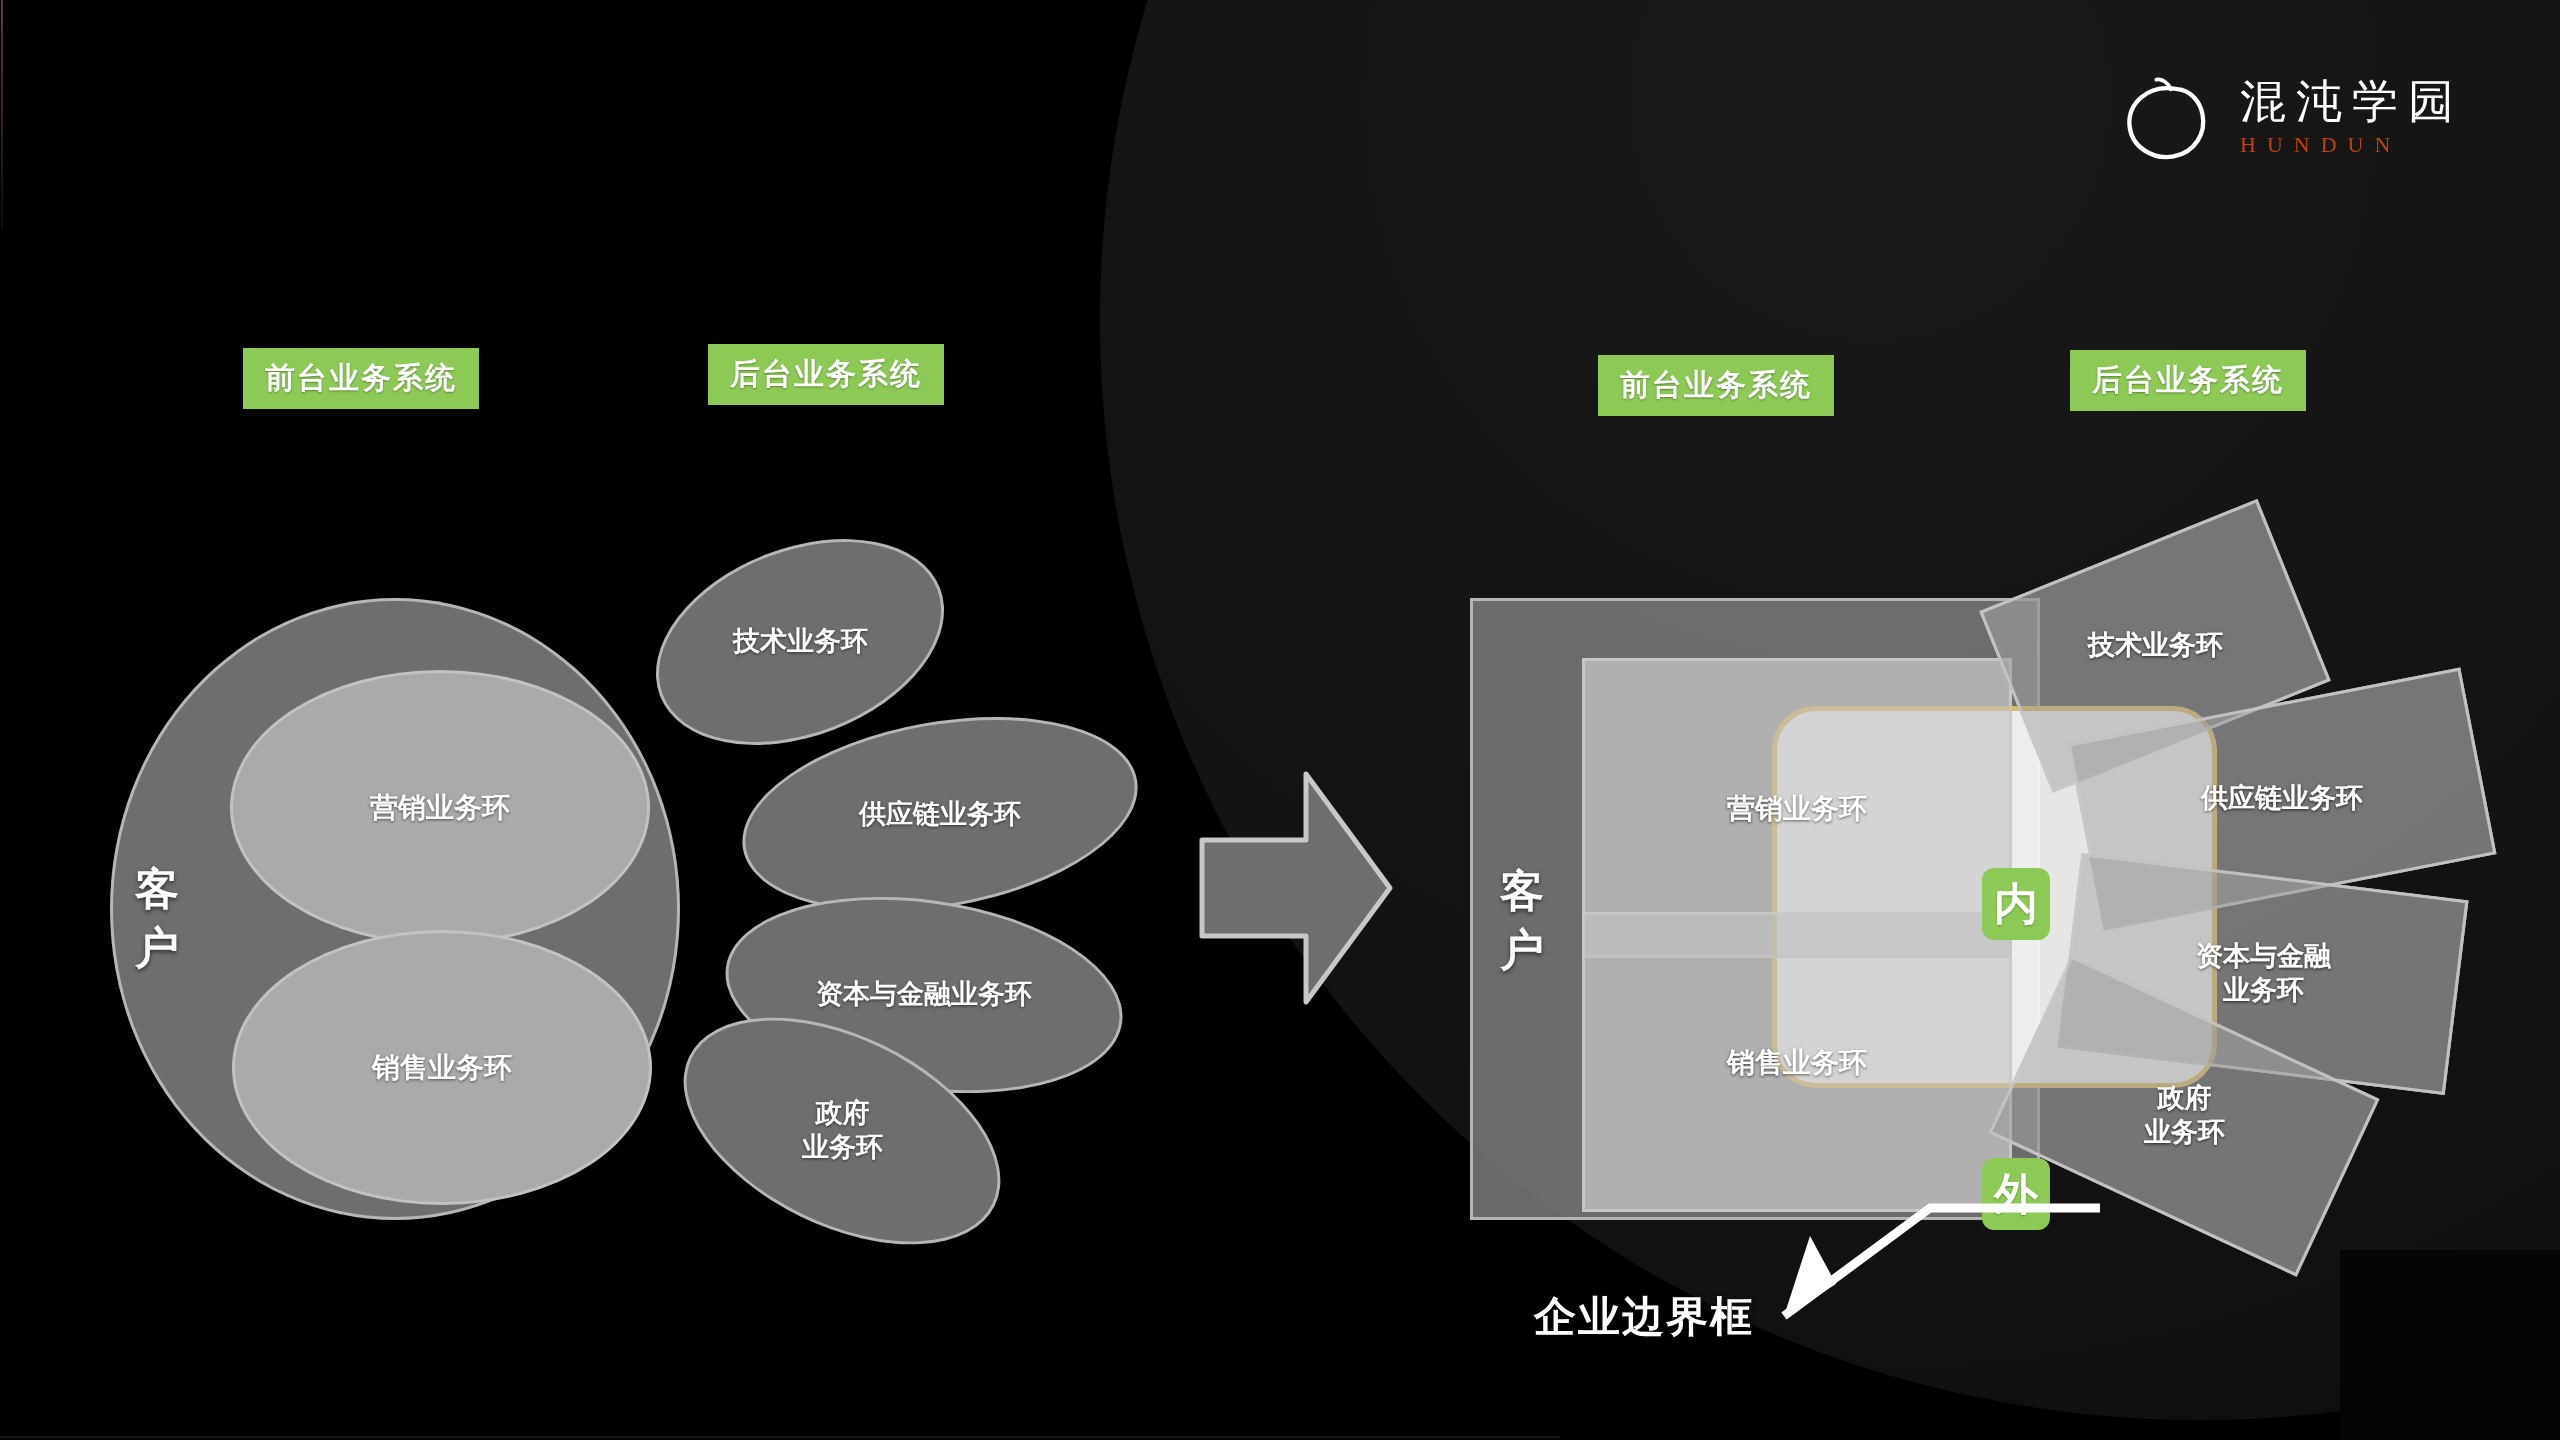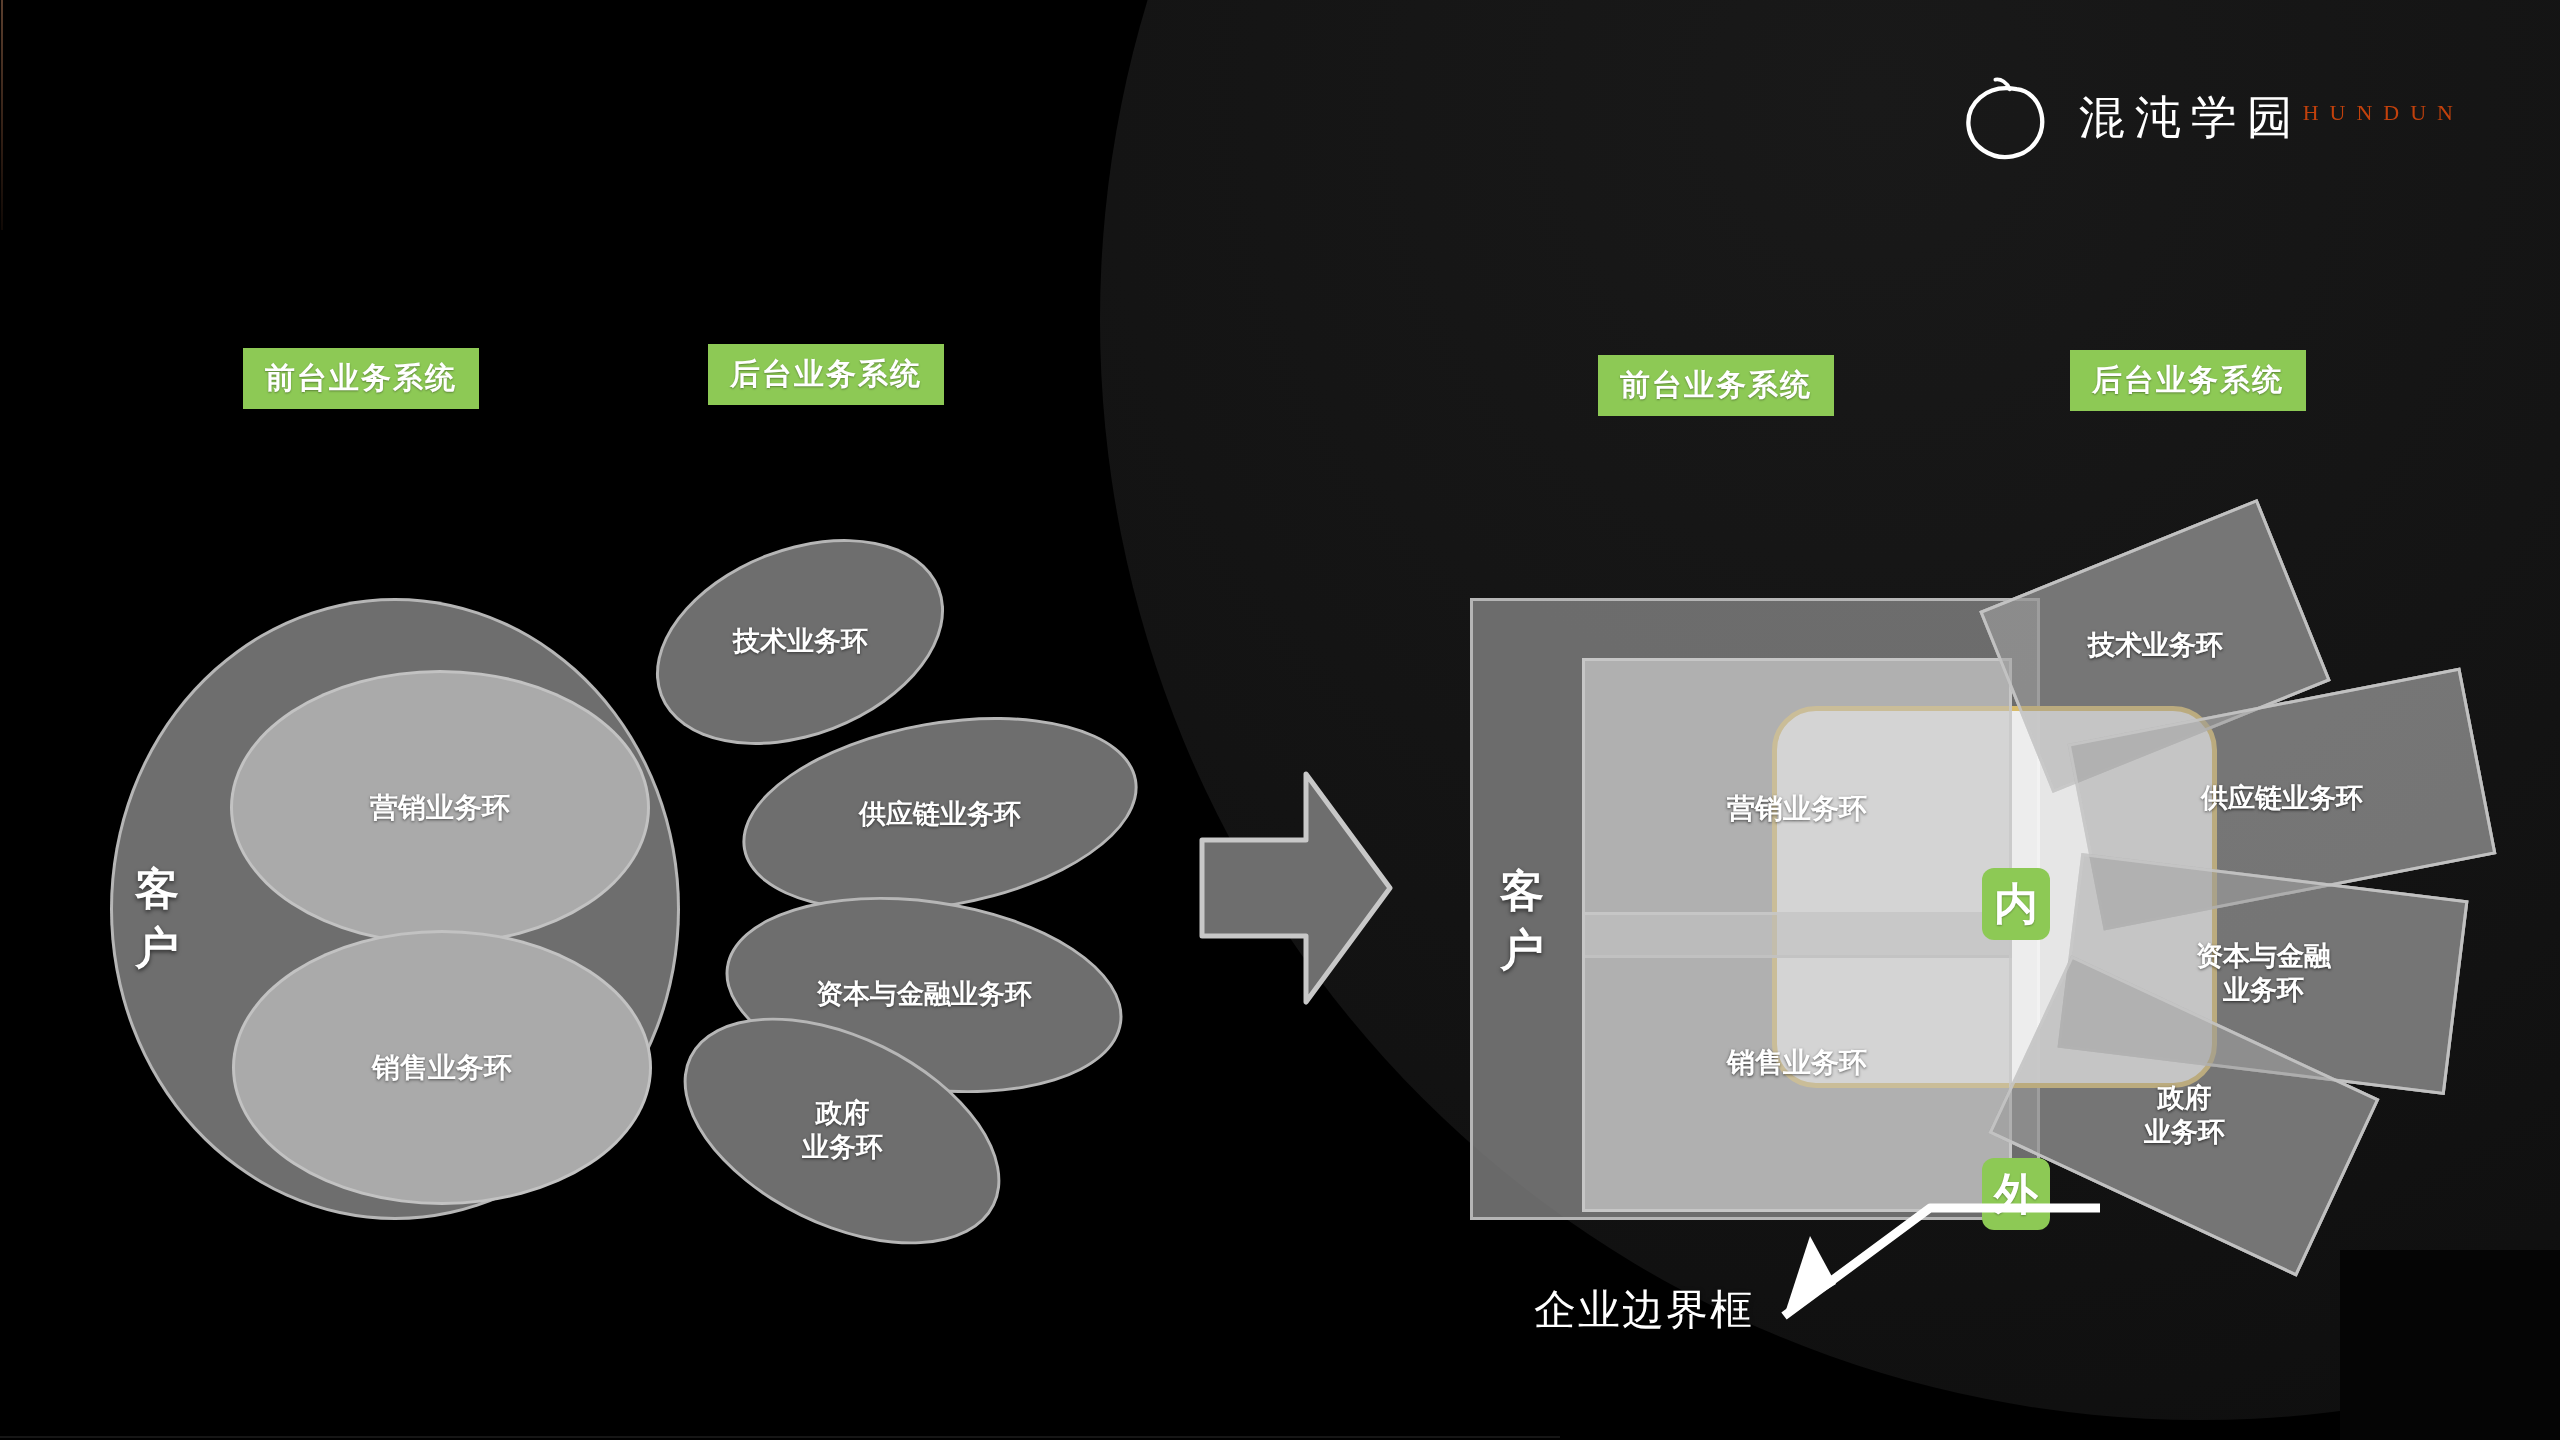--- a/index.html
+++ b/index.html
@@ -37,21 +37,21 @@
     position:absolute;left:144px;top:62px;
     font-size:56px;font-weight:bold;letter-spacing:1px;
     color:#F5A800;white-space:nowrap;
     text-shadow:0 0 2px rgba(245,168,0,.5);
   }
   .logo{
     position:absolute;right:96px;top:70px;
     display:flex;align-items:center;gap:26px;
   }
   .logo-mark{width:96px;height:96px;flex:0 0 auto;}
-  .logo-text{display:flex;align-items:flex-start;}
+  .logo-text{display:flex;flex-direction:column;align-items:flex-start;}
   .logo-cn{
     color:#fff;font-size:46px;letter-spacing:10px;line-height:1.05;
     font-family:"Liberation Serif","DejaVu Serif",serif;font-weight:400;
   }
   .logo-en{
     color:#c2410c;font-size:22px;letter-spacing:11px;margin-top:6px;
     font-family:"Liberation Serif","DejaVu Serif",serif;
   }
 
   
@@ -102,23 +102,24 @@
   }
   .badge{
     position:absolute;background:#8DC955;border-radius:12px;
     color:#fff;font-size:44px;font-weight:bold;
     display:flex;align-items:center;justify-content:center;
     text-shadow:0 1px 2px rgba(0,0,0,.3);
   }
 
   
   .callout-text{
-    position:absolute;color:#fff;font-weight:normal;font-size:42px;
+    position:absolute;color:#fff;font-weight:bold;font-size:42px;
     letter-spacing:2px;white-space:nowrap;
     text-shadow:0 2px 5px rgba(0,0,0,.7);
+    margin-top:7px;
   }
   .callout-svg{position:absolute;left:1780px;top:1060px;width:360px;height:260px;}
 </style>
 </head>
 <body>
 
 <div class="slide">
 
   <div class="bg-big-circle"></div>
   <div class="bg-corner-rect"></div>

